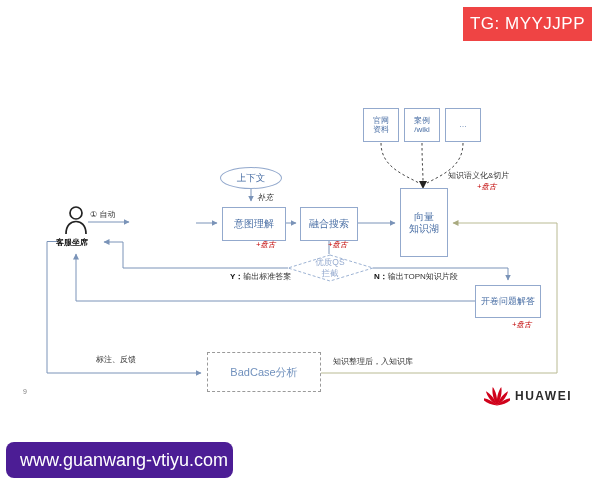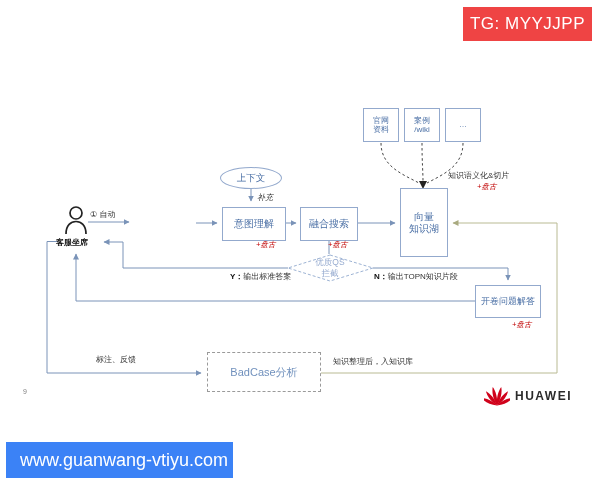--- a/index.html
+++ b/index.html
@@ -27,22 +27,22 @@
   .actor-label { position:absolute; left:56px; top:237px; font-size:8px; font-weight:bold;
                  color:#111; white-space:nowrap; }
   .decision-text { position:absolute; left:300px; top:257px; width:60px; text-align:center;
                    color:#96abd0; font-size:8.5px; line-height:11px; }
   .pagenum { position:absolute; left:23px; top:388px; font-size:7px; color:#808080; }
 
   .huawei { position:absolute; left:484px; top:385px; display:flex; align-items:center; gap:5px; }
   .huawei .name { font-size:12px; font-weight:bold; color:#2b2b2b; letter-spacing:1.5px; }
 
   .footer-bar { position:absolute; left:6px; top:442px; width:227px; height:36px;
-                background:#3b82f6; color:#fff; font-size:18px; line-height:36px;
-                padding-left:14px; white-space:nowrap; }
+                background:#4c1d95; color:#fff; font-size:18px; line-height:36px;
+                padding-left:14px; white-space:nowrap;border-radius:8px; }
 </style>
 </head>
 <body>
 
 <div class="slide">
 
   <svg class="connectors" viewBox="0 0 600 480" xmlns="http://www.w3.org/2000/svg">
     <defs>
       <marker id="aBlue" markerWidth="7" markerHeight="7" refX="5.5" refY="3" orient="auto">
         <path d="M0,0 L6,3 L0,6 z" fill="#7a93b8"></path>

